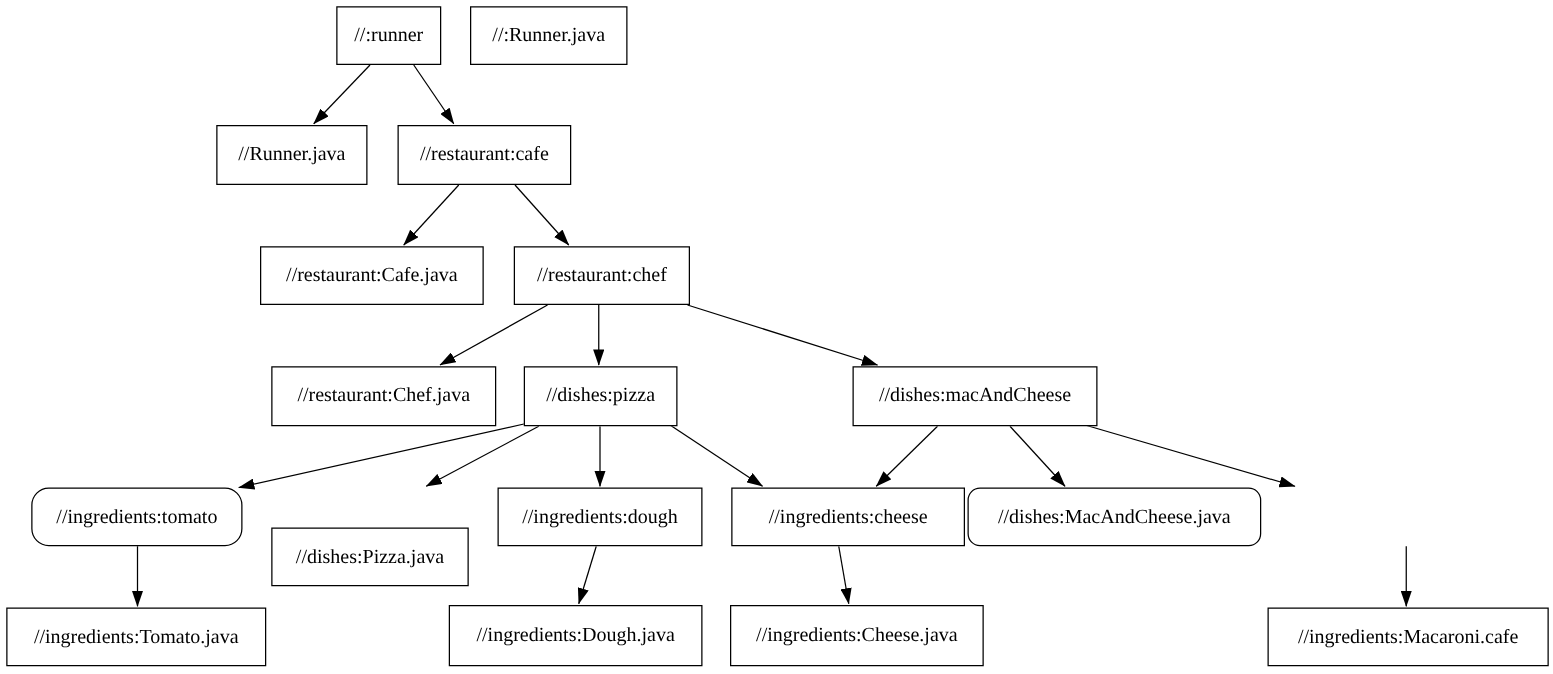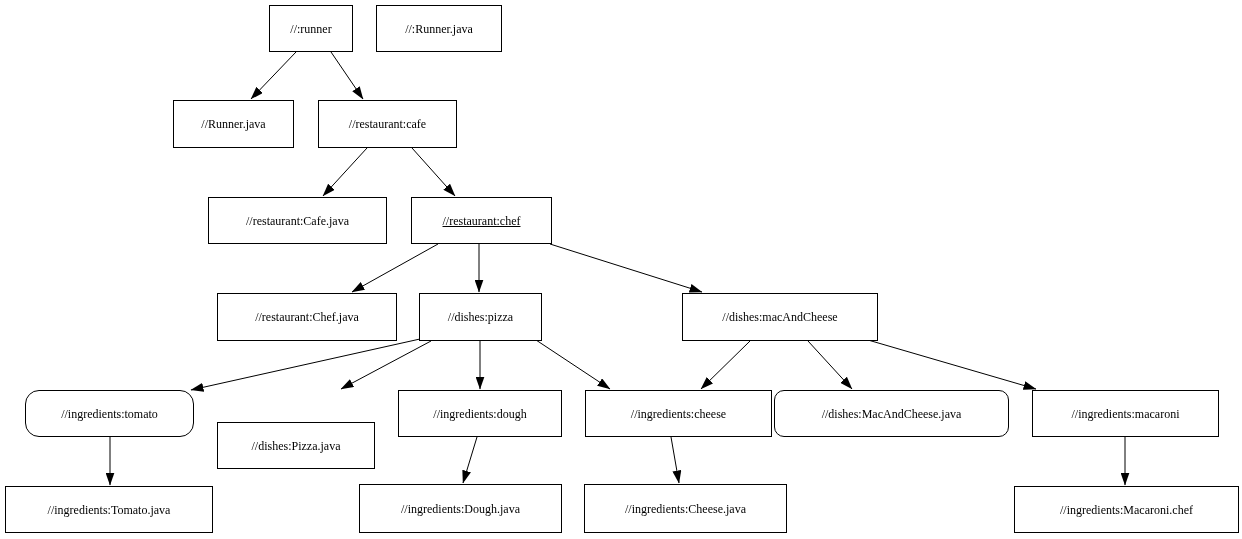--- a/index.html
+++ b/index.html
@@ -17,21 +17,21 @@
     width: 1242px; height: 539px;
   }
   .node {
     position: absolute;
     box-sizing: border-box;
     background: #ffffff;
     border: 1px solid #000000;
     display: flex;
     align-items: center;
     justify-content: center;
-    font-size: 12px;
+    font-size: 16px;
     color: #000000;
     white-space: nowrap;
     line-height: 1;
   }
 </style>
 </head>
 <body>
 
 <div class="canvas">
 
@@ -59,28 +59,27 @@
       <line x1="477" y1="437" x2="463" y2="483" stroke="#000000" stroke-width="1" marker-end="url(#arrow)"></line>
       <line x1="671" y1="437" x2="679" y2="483" stroke="#000000" stroke-width="1" marker-end="url(#arrow)"></line>
       <line x1="1125" y1="437" x2="1125" y2="485" stroke="#000000" stroke-width="1" marker-end="url(#arrow)"></line>
     </svg>
 
   <div class="node" style="left:269px;  top:5px;   width:84px;  height:47px;">//:runner</div>
   <div class="node" style="left:376px;  top:5px;   width:126px; height:47px;">//:Runner.java</div>
   <div class="node" style="left:173px;  top:100px; width:121px; height:48px;">//Runner.java</div>
   <div class="node" style="left:318px;  top:100px; width:139px; height:48px;">//restaurant:cafe</div>
   <div class="node" style="left:208px;  top:197px; width:179px; height:47px;">//restaurant:Cafe.java</div>
-  <div class="node" style="left:411px;  top:197px; width:141px; height:47px;text-decoration:underline;">//restaurant:chef</div>
+  <div class="node" style="left:411px;  top:197px; width:141px; height:47px;">//restaurant:chef</div>
   <div class="node" style="left:217px;  top:293px; width:180px; height:48px;">//restaurant:Chef.java</div>
   <div class="node" style="left:419px;  top:293px; width:123px; height:48px;">//dishes:pizza</div>
   <div class="node" style="left:682px;  top:293px; width:196px; height:48px;">//dishes:macAndCheese</div>
   <div class="node" style="left:25px;   top:390px; width:169px; height:47px;border-radius:14px;">//ingredients:tomato</div>
   <div class="node" style="left:217px;  top:390px; width:158px; height:47px;margin-top:32px;">//dishes:Pizza.java</div>
   <div class="node" style="left:398px;  top:390px; width:164px; height:47px;">//ingredients:dough</div>
   <div class="node" style="left:585px;  top:390px; width:187px; height:47px;">//ingredients:cheese</div>
   <div class="node" style="left:774px;  top:390px; width:235px; height:47px;border-radius:10px;">//dishes:MacAndCheese.java</div>
-  <div class="node" style="left:1032px; top:390px; width:187px; height:47px;">//ingredients:macaroni</div>
   <div class="node" style="left:5px;    top:486px; width:208px; height:47px;">//ingredients:Tomato.java</div>
   <div class="node" style="left:359px;  top:484px; width:203px; height:49px;">//ingredients:Dough.java</div>
   <div class="node" style="left:584px;  top:484px; width:203px; height:49px;">//ingredients:Cheese.java</div>
-  <div class="node" style="left:1014px; top:486px; width:225px; height:47px;">//ingredients:Macaroni.chef</div>
+  <div class="node" style="left:1014px; top:486px; width:225px; height:47px;">//ingredients:Macaroni.cafe</div>
 
 </div>
 
 </body></html>

